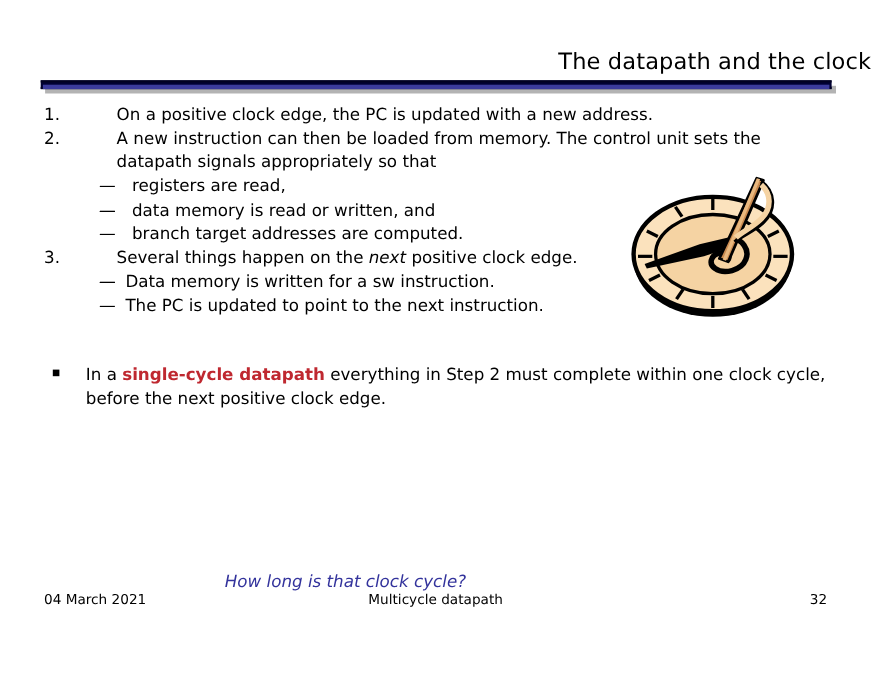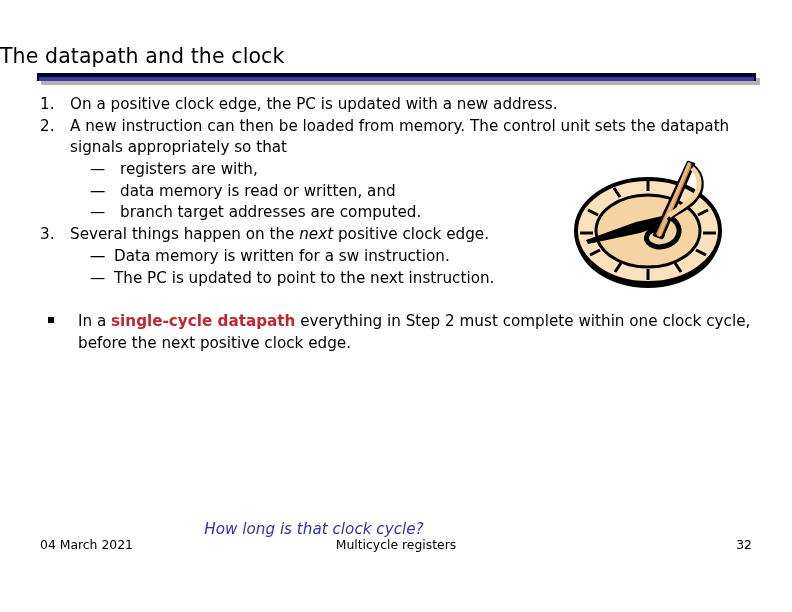--- a/index.html
+++ b/index.html
@@ -21,21 +21,21 @@
     inset: 0;
     background: #ffffff;
   }
 
   
   .title {
     position: absolute;
     left: 0;
     top: 43px;
     width: 792px;
-    text-align: left;
+    text-align: right;
     font-size: 20.5px;
     line-height: 26px;
     letter-spacing: 0.1px;
     color: #000000;
     white-space: nowrap;
   }
 
   
   .rule-wrap {
     position: absolute;
@@ -99,21 +99,21 @@
     margin: 0 0 0 0;
   }
   .num-item > .marker {
     position: absolute;
     left: 2px;
     top: 0;
     width: 22px;
     text-align: left;
     font-size: 15.2px;
   }
-  .num-item .text { display: block; }
+  .num-item .text { display: block; margin-left: 36px; }
 
   .dash-item {
     position: relative;
     display: block;
     font-size: 15.2px;
     line-height: 21.8px;
     padding-left: 82px;
   }
   .dash-item > .marker {
     position: absolute;
@@ -127,20 +127,21 @@
   .dash-item.tight > .marker { left: 52px; }
   .spacer-lg { height: 21px; }
 
   
   .sq-item {
     position: relative;
     display: block;
     font-size: 15.2px;
     line-height: 22px;
     padding-left: 40px;
+    margin-top: 19px;
   }
   .sq-item > .sq-marker {
     position: absolute;
     left: 10px;
     top: 7px;
     width: 6px;
     height: 6px;
     background: #000000;
   }
   .hl-red {
@@ -252,21 +253,21 @@
       <span class="text">On a positive clock edge, the PC is updated with a new address.</span>
     </div>
 
     <div class="num-item">
       <span class="marker">2.</span>
       <span class="text">A new instruction can then be loaded from memory. The control unit sets the datapath signals appropriately so that</span>
     </div>
 
     <div class="dash-item">
       <span class="marker">—</span>
-      <span class="text">registers are with,</span>
+      <span class="text">registers are read,</span>
     </div>
     <div class="dash-item">
       <span class="marker">—</span>
     </div>
     <div class="dash-item">
       <span class="marker">—</span>
       <span class="text">data memory is read or written, and</span>
     </div>
     <div class="dash-item">
       <span class="marker">—</span>
@@ -296,17 +297,17 @@
       <span class="sq-marker"></span>
       <span class="text"><span>In a </span><span class="hl-red">single-cycle datapath</span><span> everything in Step 2 must complete within one clock cycle, before the next positive clock edge.</span></span>
     </div>
 
   </div>
 
   <div class="question">How long is that clock cycle?</div>
 
   <div class="footer">
     <span class="f-left">04 March 2021</span>
-    <span class="f-center">Multicycle registers</span>
+    <span class="f-center">Multicycle datapath</span>
     <span class="f-right">32</span>
   </div>
 
 </div>
 
 </body></html>

